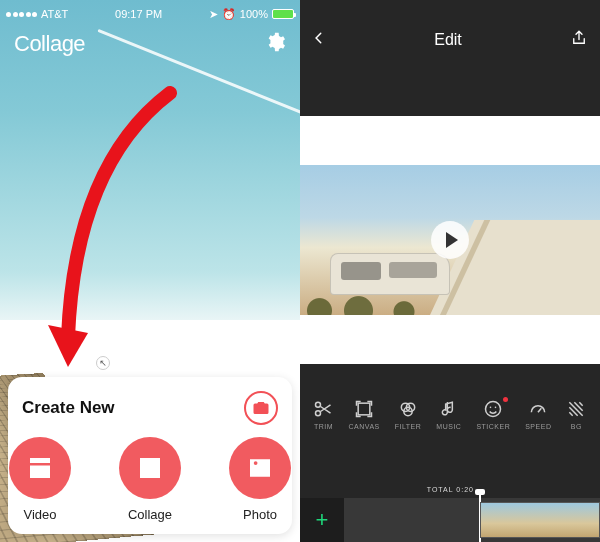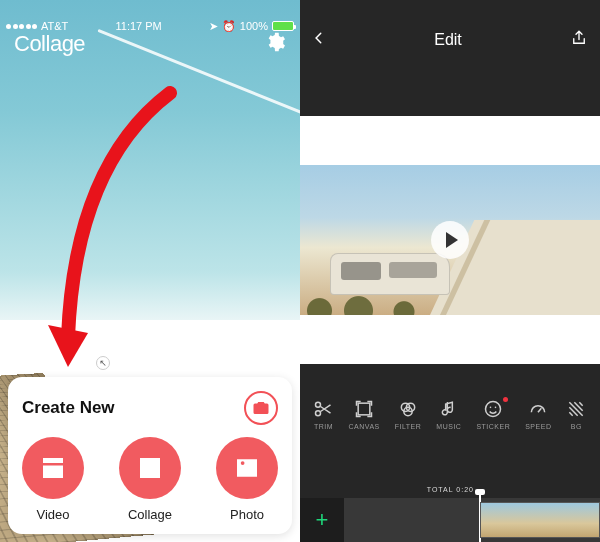--- a/index.html
+++ b/index.html
@@ -21,21 +21,21 @@
   }
   .building::before, .building::after {
     content: ""; position: absolute; inset: 0;
     background-image: repeating-linear-gradient(90deg, rgba(0,0,0,0.18) 0 2px, transparent 2px 10px);
   }
   .building::after {
     background-image: repeating-linear-gradient(0deg, rgba(0,0,0,0.15) 0 2px, transparent 2px 14px);
   }
 
   .status-bar {
-    position: absolute; top: 16px; left: 0; right: 0; height: 20px;
+    position: absolute; top: 4px; left: 0; right: 0; height: 20px;
     display: flex; align-items: center; justify-content: space-between;
     padding: 0 6px; font-size: 11px; color: #fff; font-weight: 500;
   }
   .status-left, .status-right { display: flex; align-items: center; gap: 4px; }
   .signal-dots { display: flex; gap: 1.5px; }
   .signal-dots span { width: 5px; height: 5px; border-radius: 50%; background: #fff; }
   .battery {
     width: 22px; height: 10px; border: 1px solid #fff; border-radius: 2px; position: relative;
     background: linear-gradient(to right, #5fe04a 0%, #5fe04a 100%);
   }
@@ -53,21 +53,21 @@
   .card { background: #fff; border-radius: 14px; padding: 14px 14px 12px; box-shadow: 0 2px 10px rgba(0,0,0,0.12); }
 
   .create-head { display: flex; align-items: center; justify-content: space-between; margin-bottom: 12px; }
   .create-title { font-size: 17px; font-weight: 600; color: #111; }
   .camera-btn {
     width: 34px; height: 34px; border: 2px solid #f25056; border-radius: 50%;
     display: flex; align-items: center; justify-content: center;
   }
   .camera-btn svg { width: 18px; height: 18px; fill: #f25056; }
 
-  .action-row { display: flex; justify-content: space-between; }
+  .action-row { display: flex; justify-content: center; gap: 48px; }
   .action-item { display: flex; flex-direction: column; align-items: center; gap: 8px; cursor: pointer; }
   .action-circle {
     width: 62px; height: 62px; border-radius: 50%; background: #f15b60;
     display: flex; align-items: center; justify-content: center;
   }
   .action-circle svg { width: 30px; height: 30px; fill: #fff; }
   .action-label { font-size: 13px; color: #222; }
 
   .materials-card { display: flex; align-items: center; justify-content: space-between; padding: 16px 14px; }
   .materials-title { font-size: 16px; font-weight: 600; color: #111; }
@@ -174,21 +174,21 @@
     <div class="status-left">
       <div class="signal-dots">
         <span></span>
           <span></span>
           <span></span>
           <span></span>
           <span></span>
       </div>
       <span>AT&amp;T</span>
     </div>
-    <span>11:17 PM</span>
+    <span>09:17 PM</span>
     <div class="status-right">
       <span>➤</span>
       <span>⏰</span>
       <span>100%</span>
       <div class="battery"></div>
     </div>
   </div>
 
   <div class="app-header">
     <div class="app-title">Collage</div>

